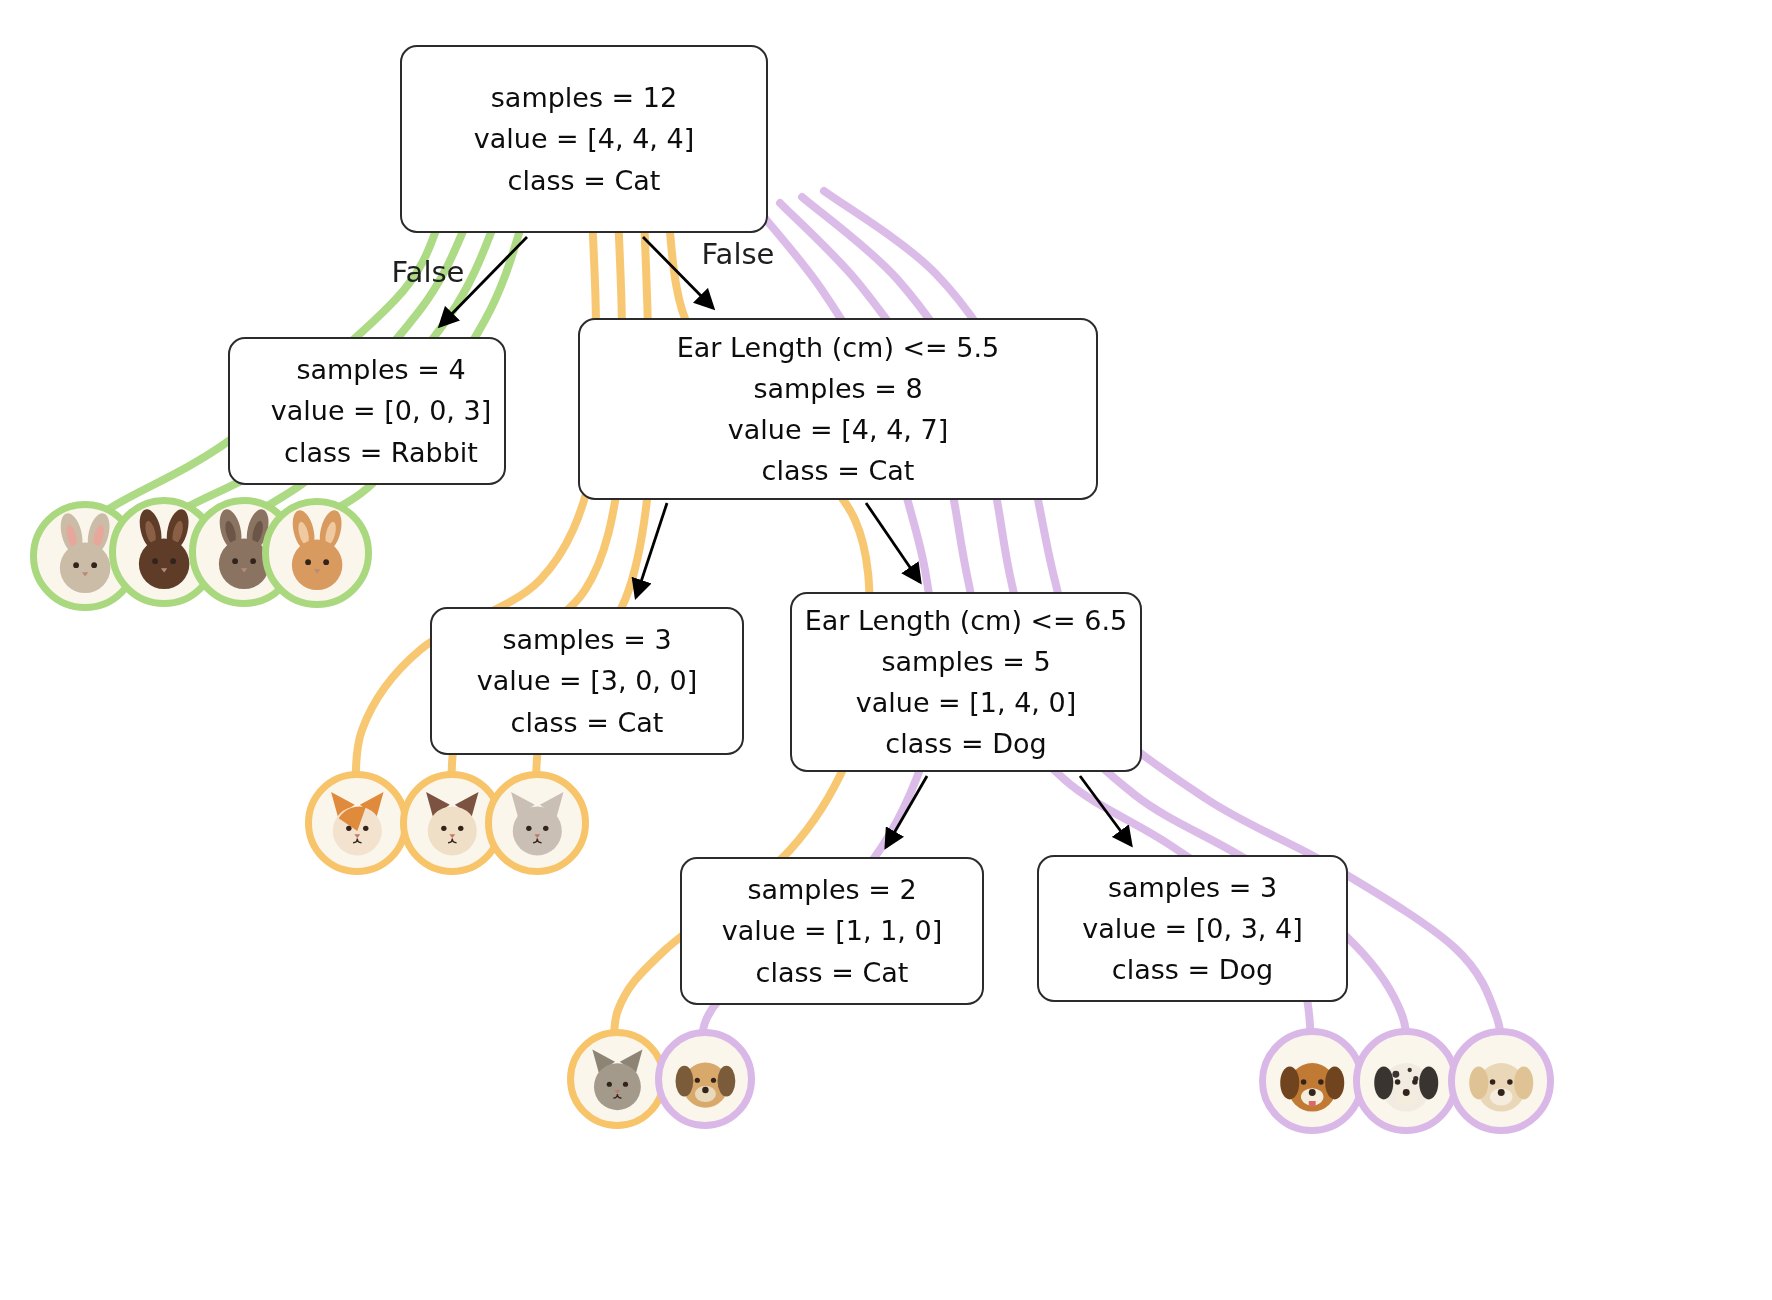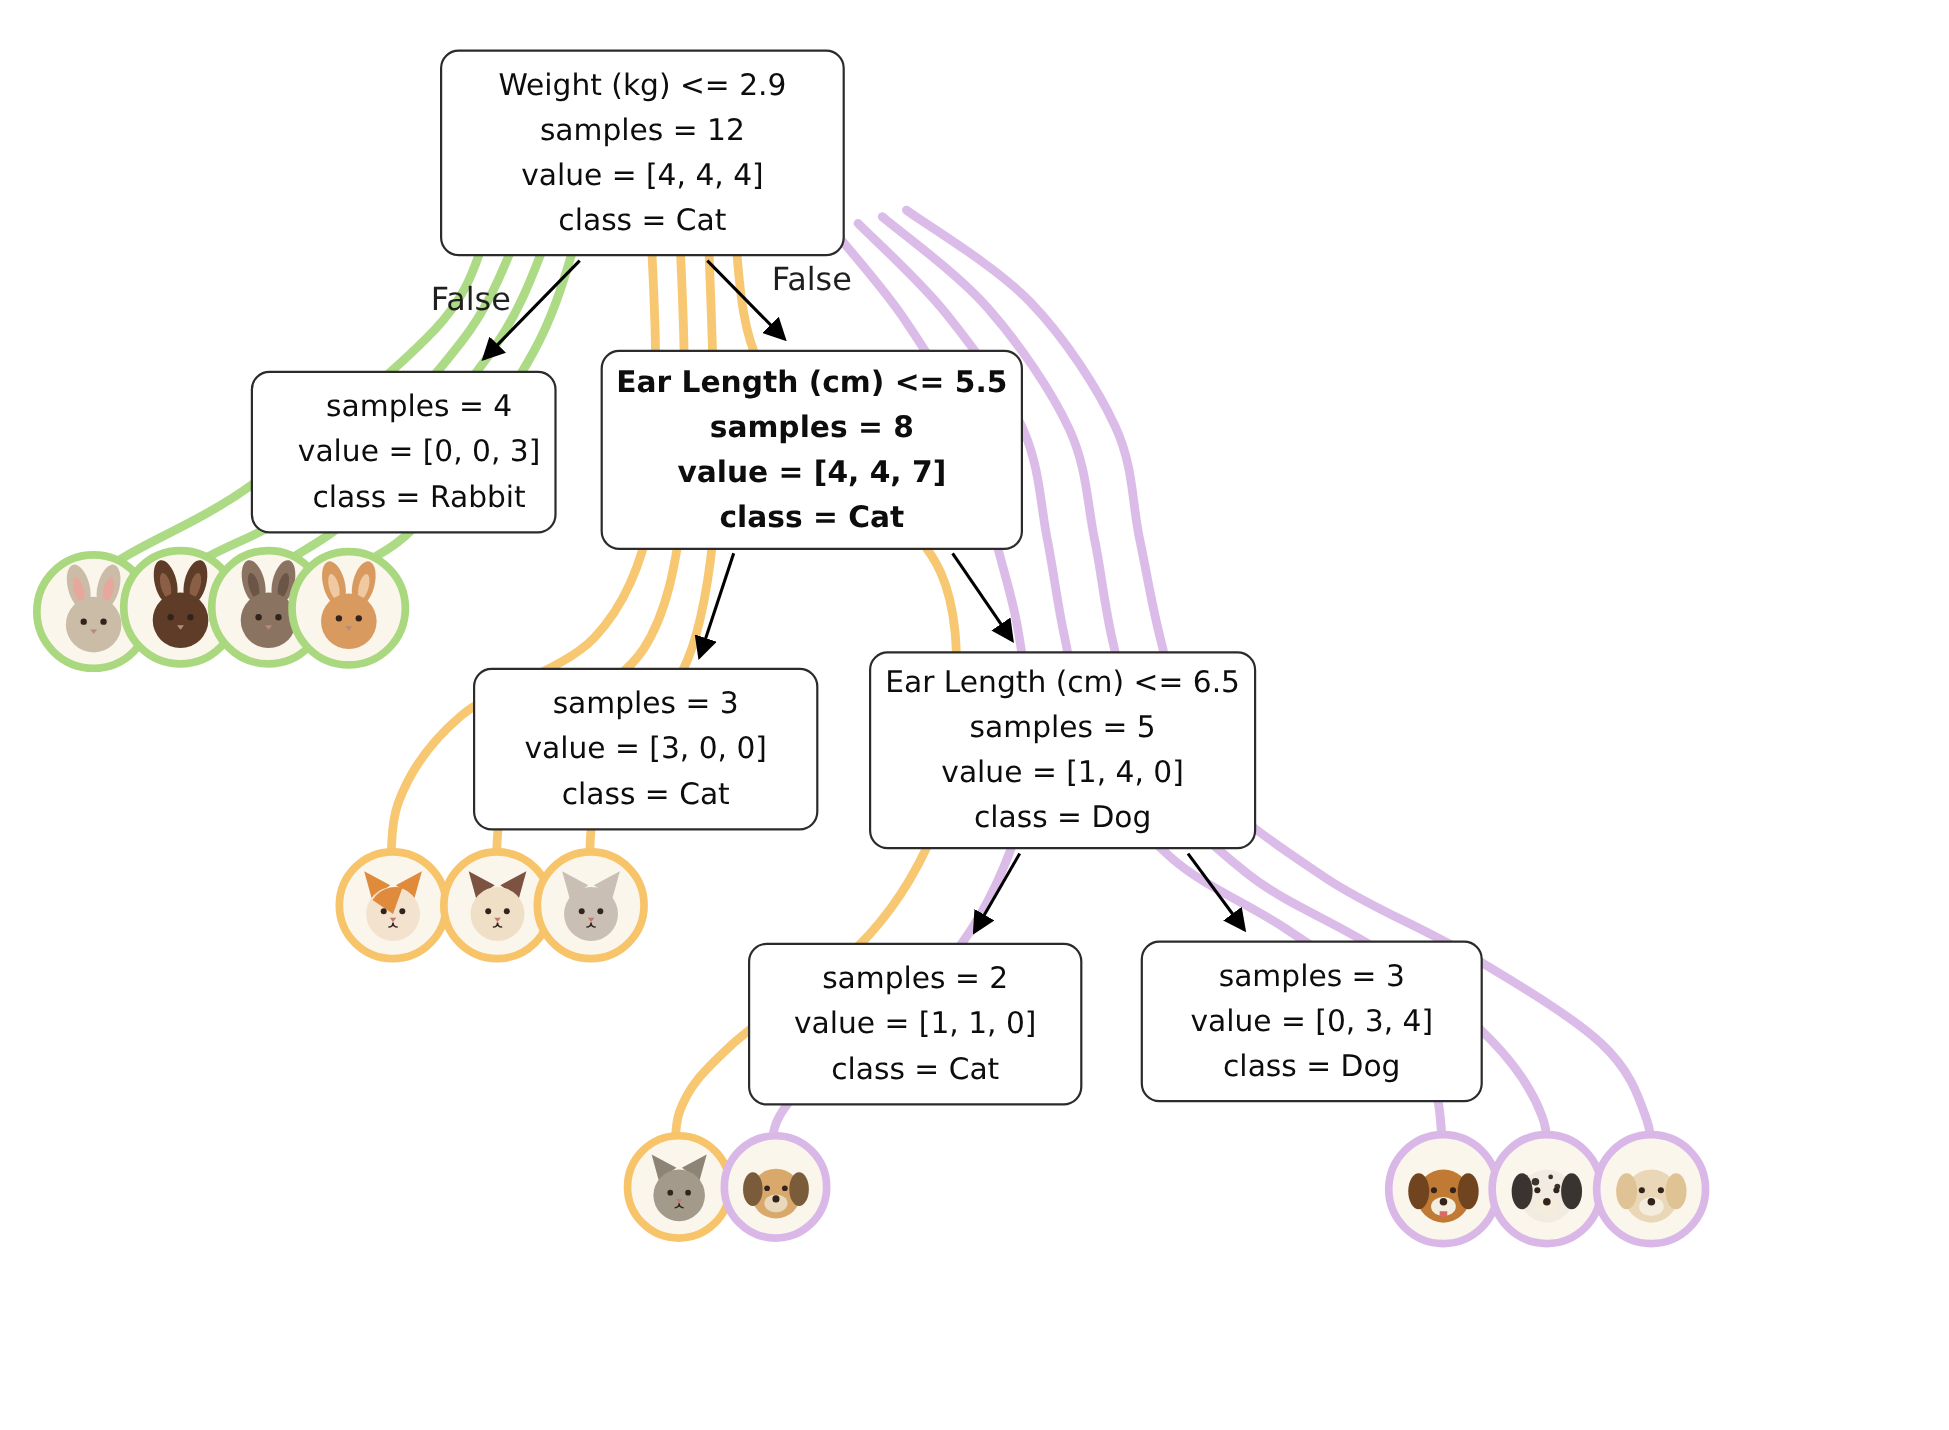--- a/index.html
+++ b/index.html
@@ -52,33 +52,32 @@
         <line x1="866" y1="503" x2="920" y2="582" stroke="#000000" stroke-width="2.8" marker-end="url(#arrowhead)"></line>
         <line x1="927" y1="776" x2="886" y2="847" stroke="#000000" stroke-width="2.8" marker-end="url(#arrowhead)"></line>
         <line x1="1080" y1="776" x2="1131" y2="845" stroke="#000000" stroke-width="2.8" marker-end="url(#arrowhead)"></line>
       </g>
   </svg>
 
   <div class="edge-label" style="left:385px;top:255px;width:86px;">False</div>
   <div class="edge-label" style="left:690px;top:237px;width:96px;text-align:center;">False</div>
 
   <div class="node" style="left:400px;top:45px;width:368px;height:188px;">
-    <div>Weight (kg) &lt;= 2.9</div>
     <div>samples = 12</div>
     <div>value = [4, 4, 4]</div>
     <div>class = Cat</div>
   </div>
 
   <div class="node" style="left:228px;top:337px;width:278px;height:148px;padding-left:28px;">
     <div>samples = 4</div>
     <div>value = [0, 0, 3]</div>
     <div>class = Rabbit</div>
   </div>
 
-  <div class="node" style="left:546px;top:318px;width:384px;height:182px;font-weight:bold;">
+  <div class="node" style="left:578px;top:318px;width:520px;height:182px;">
     <div>Ear Length (cm) &lt;= 5.5</div>
     <div>samples = 8</div>
     <div>value = [4, 4, 7]</div>
     <div>class = Cat</div>
   </div>
 
   <div class="node" style="left:430px;top:607px;width:314px;height:148px;">
     <div>samples = 3</div>
     <div>value = [3, 0, 0]</div>
     <div>class = Cat</div>

